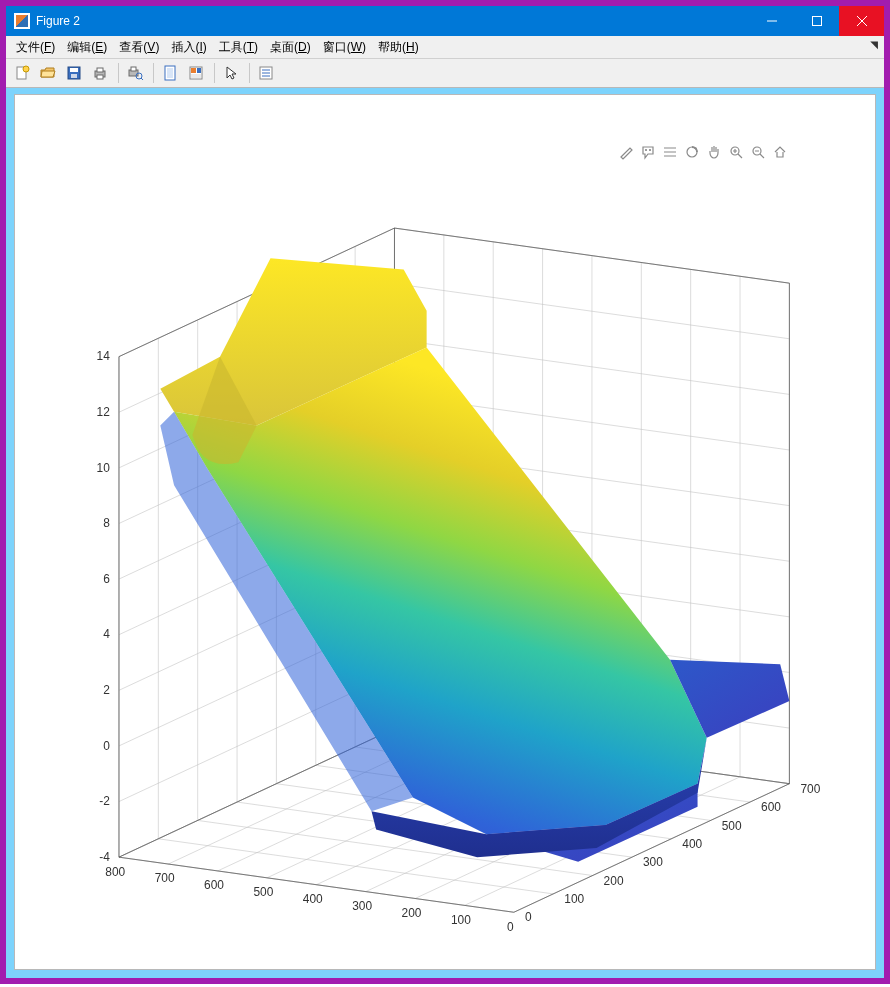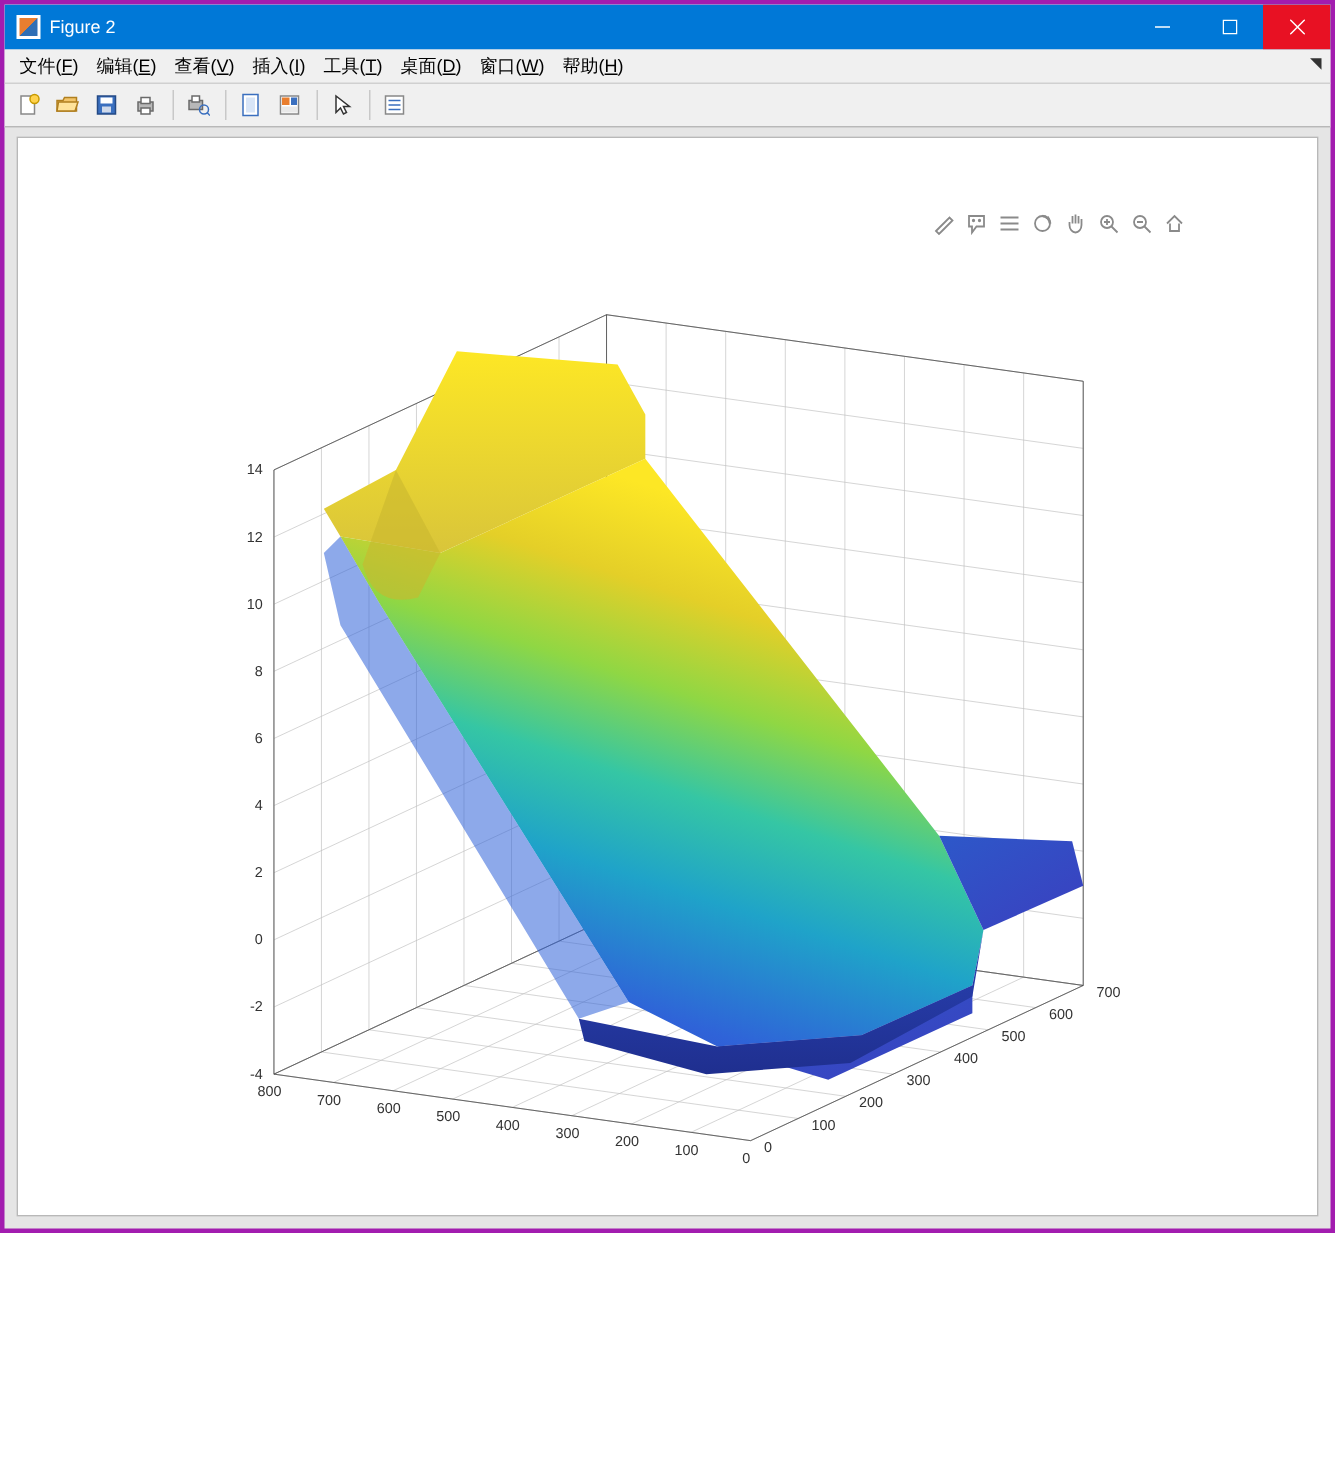--- a/index.html
+++ b/index.html
@@ -1,16 +1,16 @@
 <!DOCTYPE html>
 <html><head>
 <meta charset="utf-8">
 <style>
   html,body{margin:0;padding:0;font-family:"Microsoft YaHei","Segoe UI",Arial,sans-serif;font-size:12px;background:#fff;color:#000}
-  .window{width:890px;height:822px;position:relative;border:3px solid #a21caf;background:#e5e5e5;box-sizing:border-box;overflow:hidden}
+  .window{width:890px;height:984px;position:relative;border:6px solid #a21caf;background:#7dd3fc;box-sizing:border-box;overflow:hidden}
   
   .titlebar{height:30px;background:#0078d7;display:flex;align-items:center;color:#fff;position:relative}
   .titlebar .app-icon{width:16px;height:16px;margin:0 6px 0 8px;background:#fff;position:relative}
   .titlebar .app-icon::before{content:"";position:absolute;inset:2px;background:linear-gradient(135deg,#e97e2f 0 50%,#2f6fb5 50% 100%)}
   .titlebar .title{flex:0 0 auto;font-size:12px}
   .titlebar .spacer{flex:1}
   .win-btns{display:flex;height:100%}
   .win-btn{width:45px;height:100%;display:flex;align-items:center;justify-content:center}
   .win-btn.close{background:#e81123}
   .win-btn svg{stroke:#fff;stroke-width:1;fill:none}

